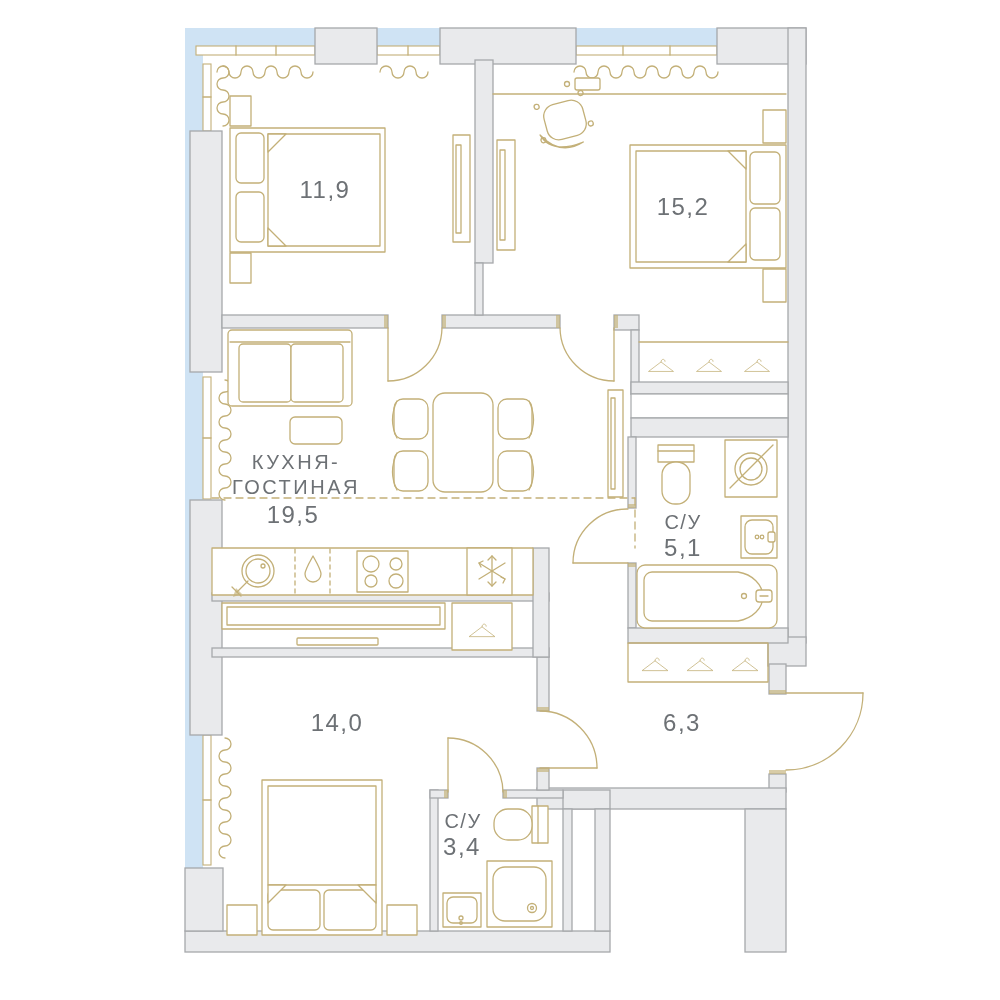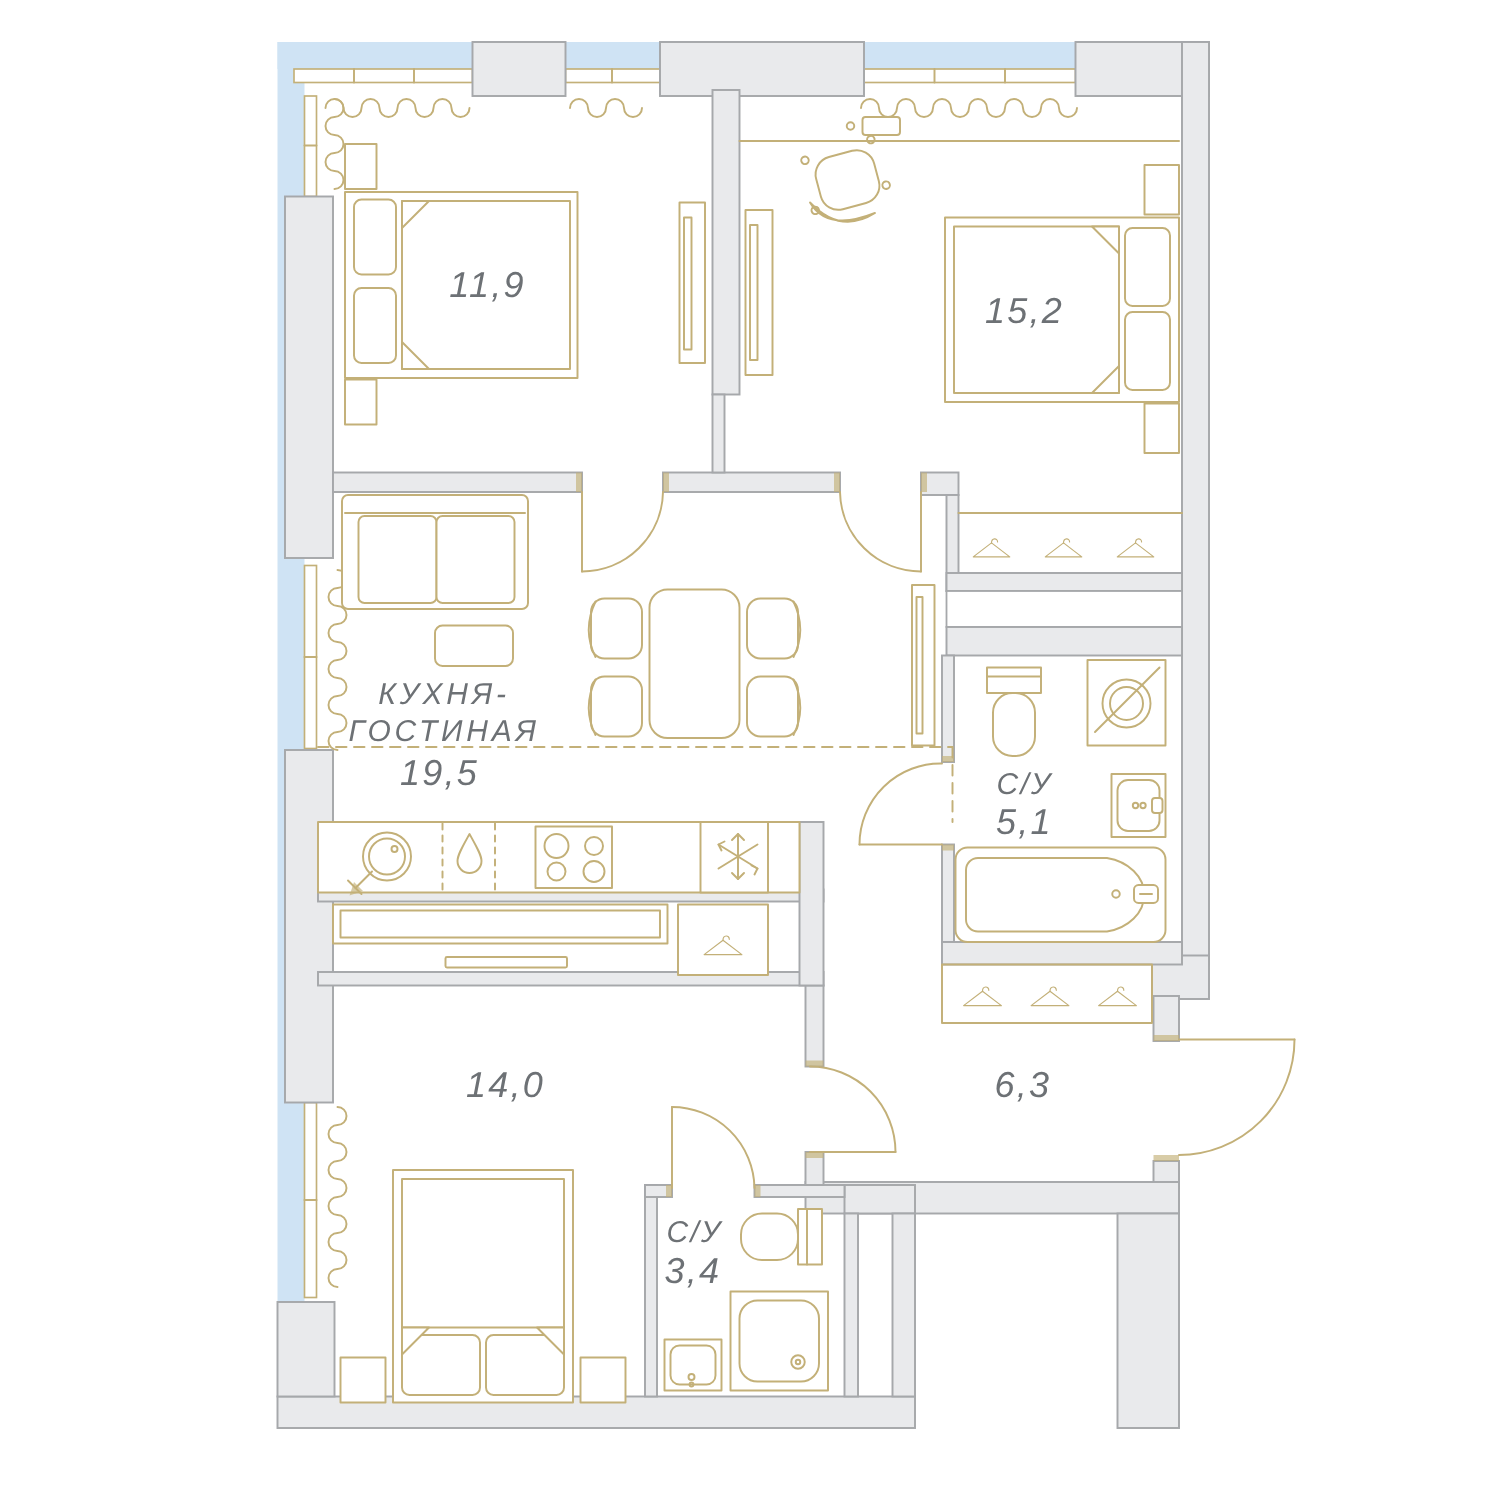--- a/index.html
+++ b/index.html
@@ -1,20 +1,20 @@
 <!DOCTYPE html>
 <html style="--outside: #cfe3f4; --wall-fill: #e9eaec; --wall-stroke: #a6a8ab; --furniture: #c3b078; --label-text: #6d7175; --background: #ffffff;"><head>
 <meta charset="utf-8">
 <style>
   :root{
     --outside:#cfe3f4; --wall-fill:#e9eaec; --wall-stroke:#a6a8ab;
     --furniture:#c3b078; --label-text:#6d7175; --background:#ffffff;
   }
   html,body{margin:0;padding:0;background:var(--background);}
-  .stage{width:1000px;height:1000px;position:relative;background:var(--background);font-style:italic;}
+  .stage{width:1000px;height:1000px;position:relative;background:var(--background);}
   svg{display:block}
   .blue{fill:var(--outside);stroke:none}
   .wall{fill:var(--wall-fill);stroke:var(--wall-stroke);stroke-width:1.3}
   .niche{fill:#fff;stroke:var(--wall-stroke);stroke-width:1.2}
   .f{fill:none;stroke:var(--furniture);stroke-width:1.3;stroke-linecap:round;stroke-linejoin:round}
   .fw{fill:#fff;stroke:var(--furniture);stroke-width:1.3;stroke-linejoin:round}
   .cap{fill:var(--furniture);opacity:.65;stroke:none}
   .dash{stroke-dasharray:7 5}
   .dash2{stroke-dasharray:4 4}
   .win{fill:#fff;stroke:var(--furniture);stroke-width:1.1}

